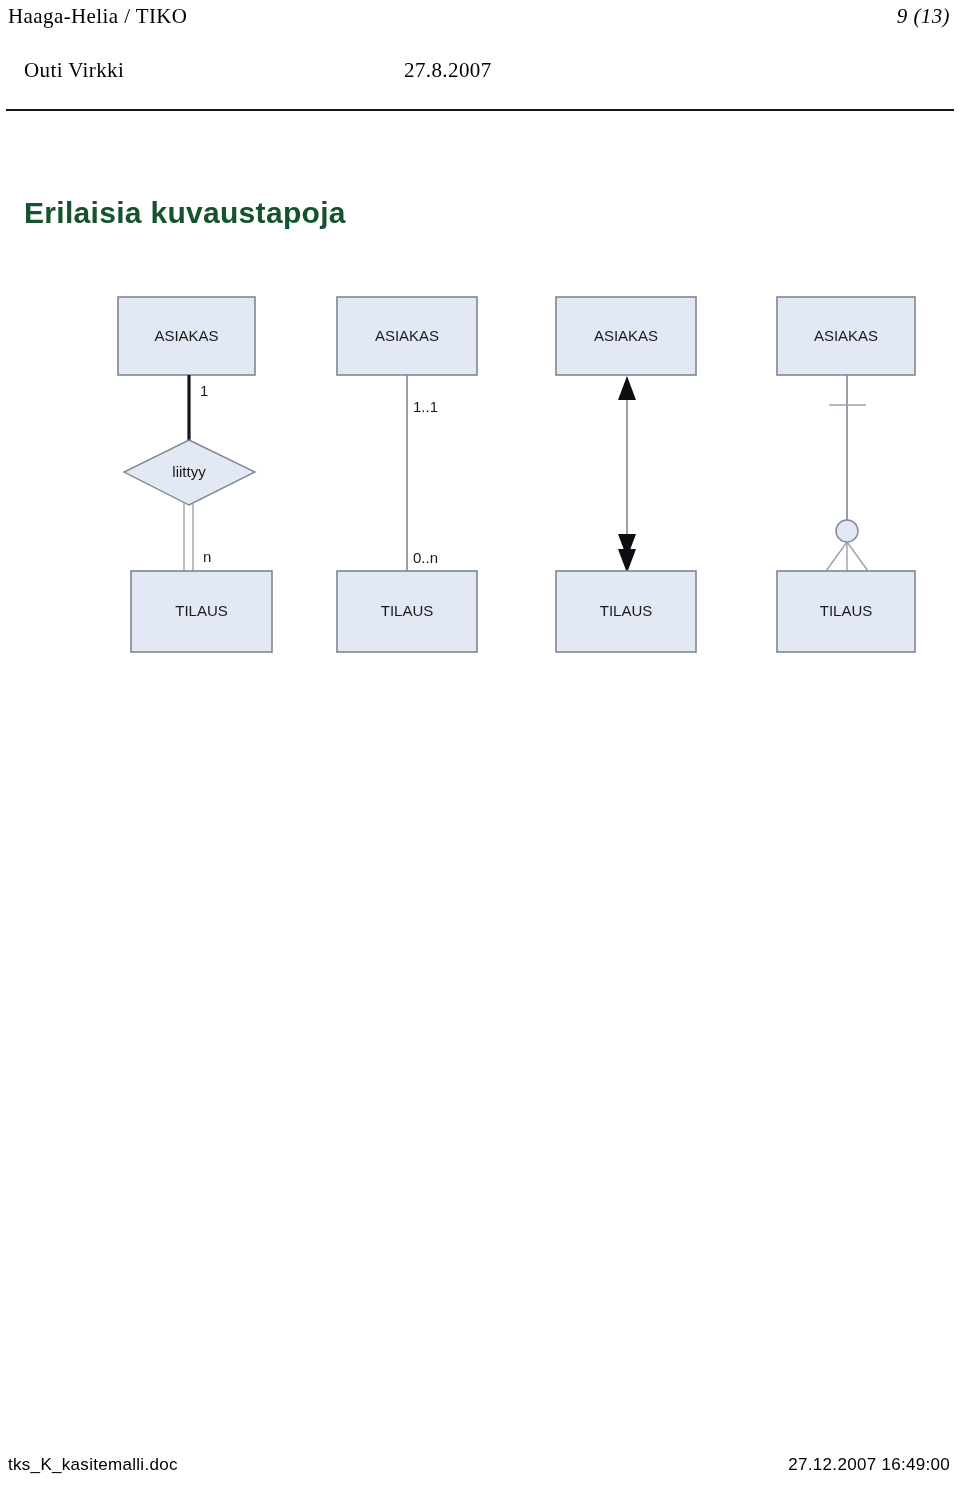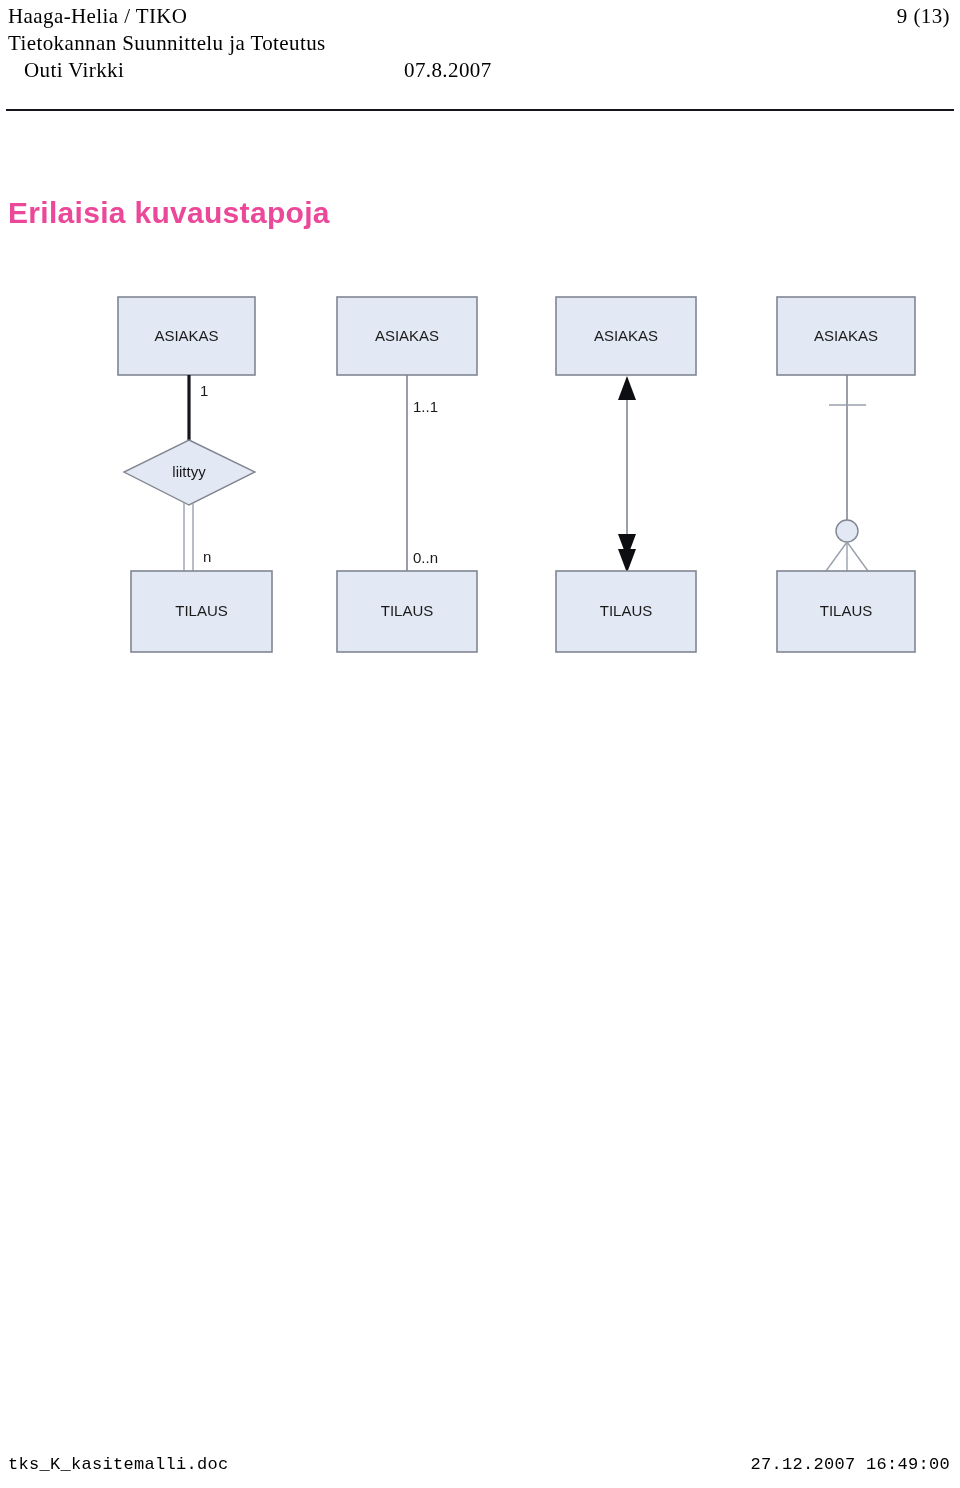--- a/index.html
+++ b/index.html
@@ -22,79 +22,78 @@
   
   .hdr {
     position: absolute;
     font-family: "Liberation Serif", serif;
     font-size: 21px;
     color: #000000;
     white-space: nowrap;
     letter-spacing: 0.4px;
   }
   #hdr-org   { left: 8px;  top: 4px; }
-  #hdr-page  { right: 10px; top: 4px; }
+  #hdr-page  { right: 10px; top: 4px; font-style: italic; }
   #hdr-course{ left: 8px;  top: 31px; }
   #hdr-author{ left: 24px;  top: 58px; }
   #hdr-date  { left: 404px; top: 58px; }
 
   #hdr-rule {
     position: absolute;
     left: 6px;
     top: 109px;
     width: 948px;
     height: 0;
     border-top: 2px solid #15161b;
   }
 
   
   #title {
     position: absolute;
-    left: 8px;
+    left: 24px;
     top: 196px;
     font-family: "Liberation Sans", sans-serif;
     font-size: 30px;
     font-weight: bold;
-    color: #ec4899;
+    color: #14532d;
     letter-spacing: 0.3px;
     white-space: nowrap;
   }
 
   
   #diagram {
     position: absolute;
     left: 0;
     top: 0;
     width: 960px;
     height: 1488px;
   }
 
   
   .ftr {
     position: absolute;
-    font-family: Liberation Mono, monospace;
+    font-family: Liberation Sans, sans-serif;
     font-size: 17px;
     color: #000000;
     white-space: nowrap;
     letter-spacing: 0.3px;
     top: 1455px;
   }
   #ftr-file { left: 8px; }
   #ftr-time { right: 10px; }
 </style>
 </head>
 <body>
 
 <div id="page">
 
   <div class="hdr" id="hdr-org">Haaga-Helia / TIKO</div>
   <div class="hdr" id="hdr-page">9 (13)</div>
-  <div class="hdr" id="hdr-course">Tietokannan Suunnittelu ja Toteutus</div>
   <div class="hdr" id="hdr-author">Outi Virkki</div>
-  <div class="hdr" id="hdr-date">07.8.2007</div>
+  <div class="hdr" id="hdr-date">27.8.2007</div>
   <div id="hdr-rule"></div>
 
   <div id="title">Erilaisia kuvaustapoja</div>
 
   <svg id="diagram" viewBox="0 0 960 1488" width="960" height="1488" xmlns="http://www.w3.org/2000/svg">
 
     <defs>
       <style>
         .ent-box   { fill: #e3e9f4; stroke: #808692; stroke-width: 1.6; }
         .shape-fil { fill: #e3e9f4; stroke: #808692; stroke-width: 1.4; }

